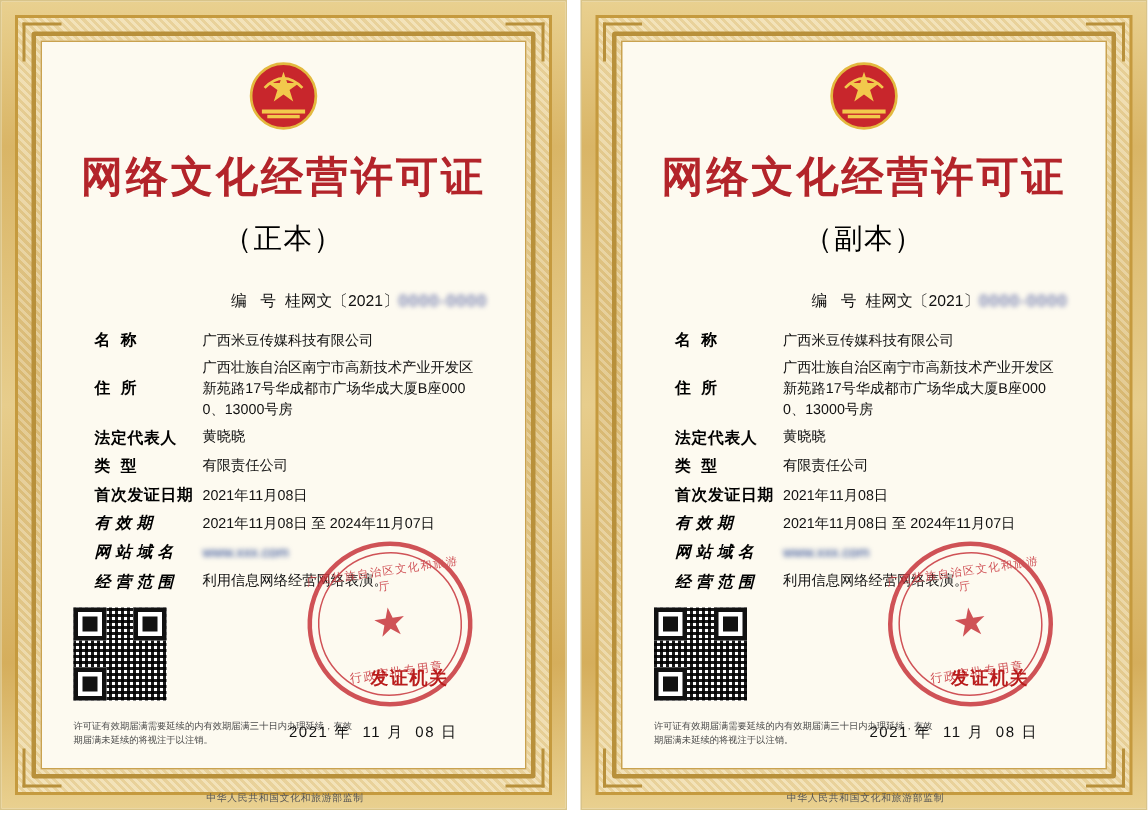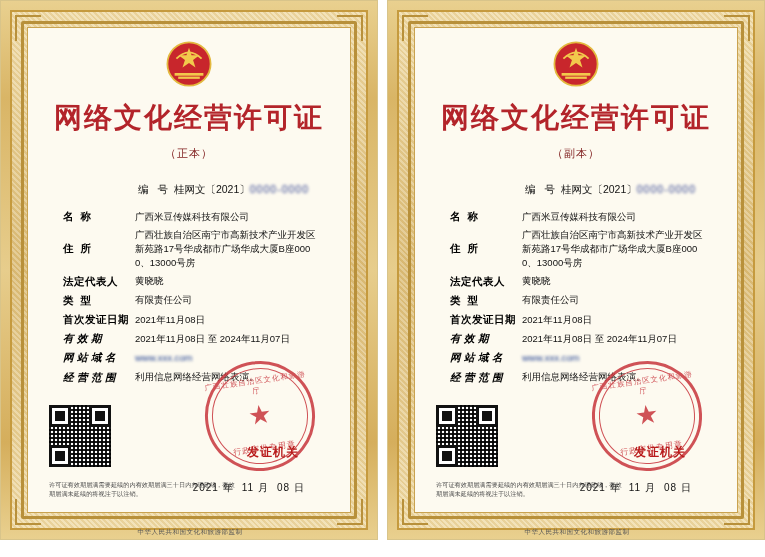--- a/index.html
+++ b/index.html
@@ -98,28 +98,28 @@
     font-size: 28px;
     font-weight: bold;
     letter-spacing: 2px;
     color: #b3242a;
     text-align: center;
     white-space: nowrap;
   }
   .subtitle {
     margin-top: 9px;
     font-family: Liberation Mono, monospace;
-    font-size: 11px;
-    color: #7f1d1d;
+    font-size: 19px;
+    color: #000000;
     letter-spacing: 1px;
   }
   .serial {
     align-self: flex-end;
     margin-top: 22px;
-    margin-right: 24px;
+    margin-right: 8px;
     font-size: 10.5px;
     color: #111;
     white-space: nowrap;
   }
   .serial .label { letter-spacing: 3px; }
   .serial .blur {
     display: inline-block;
     color: #2d3e8f;
     filter: blur(1.6px);
     letter-spacing: 1px;

